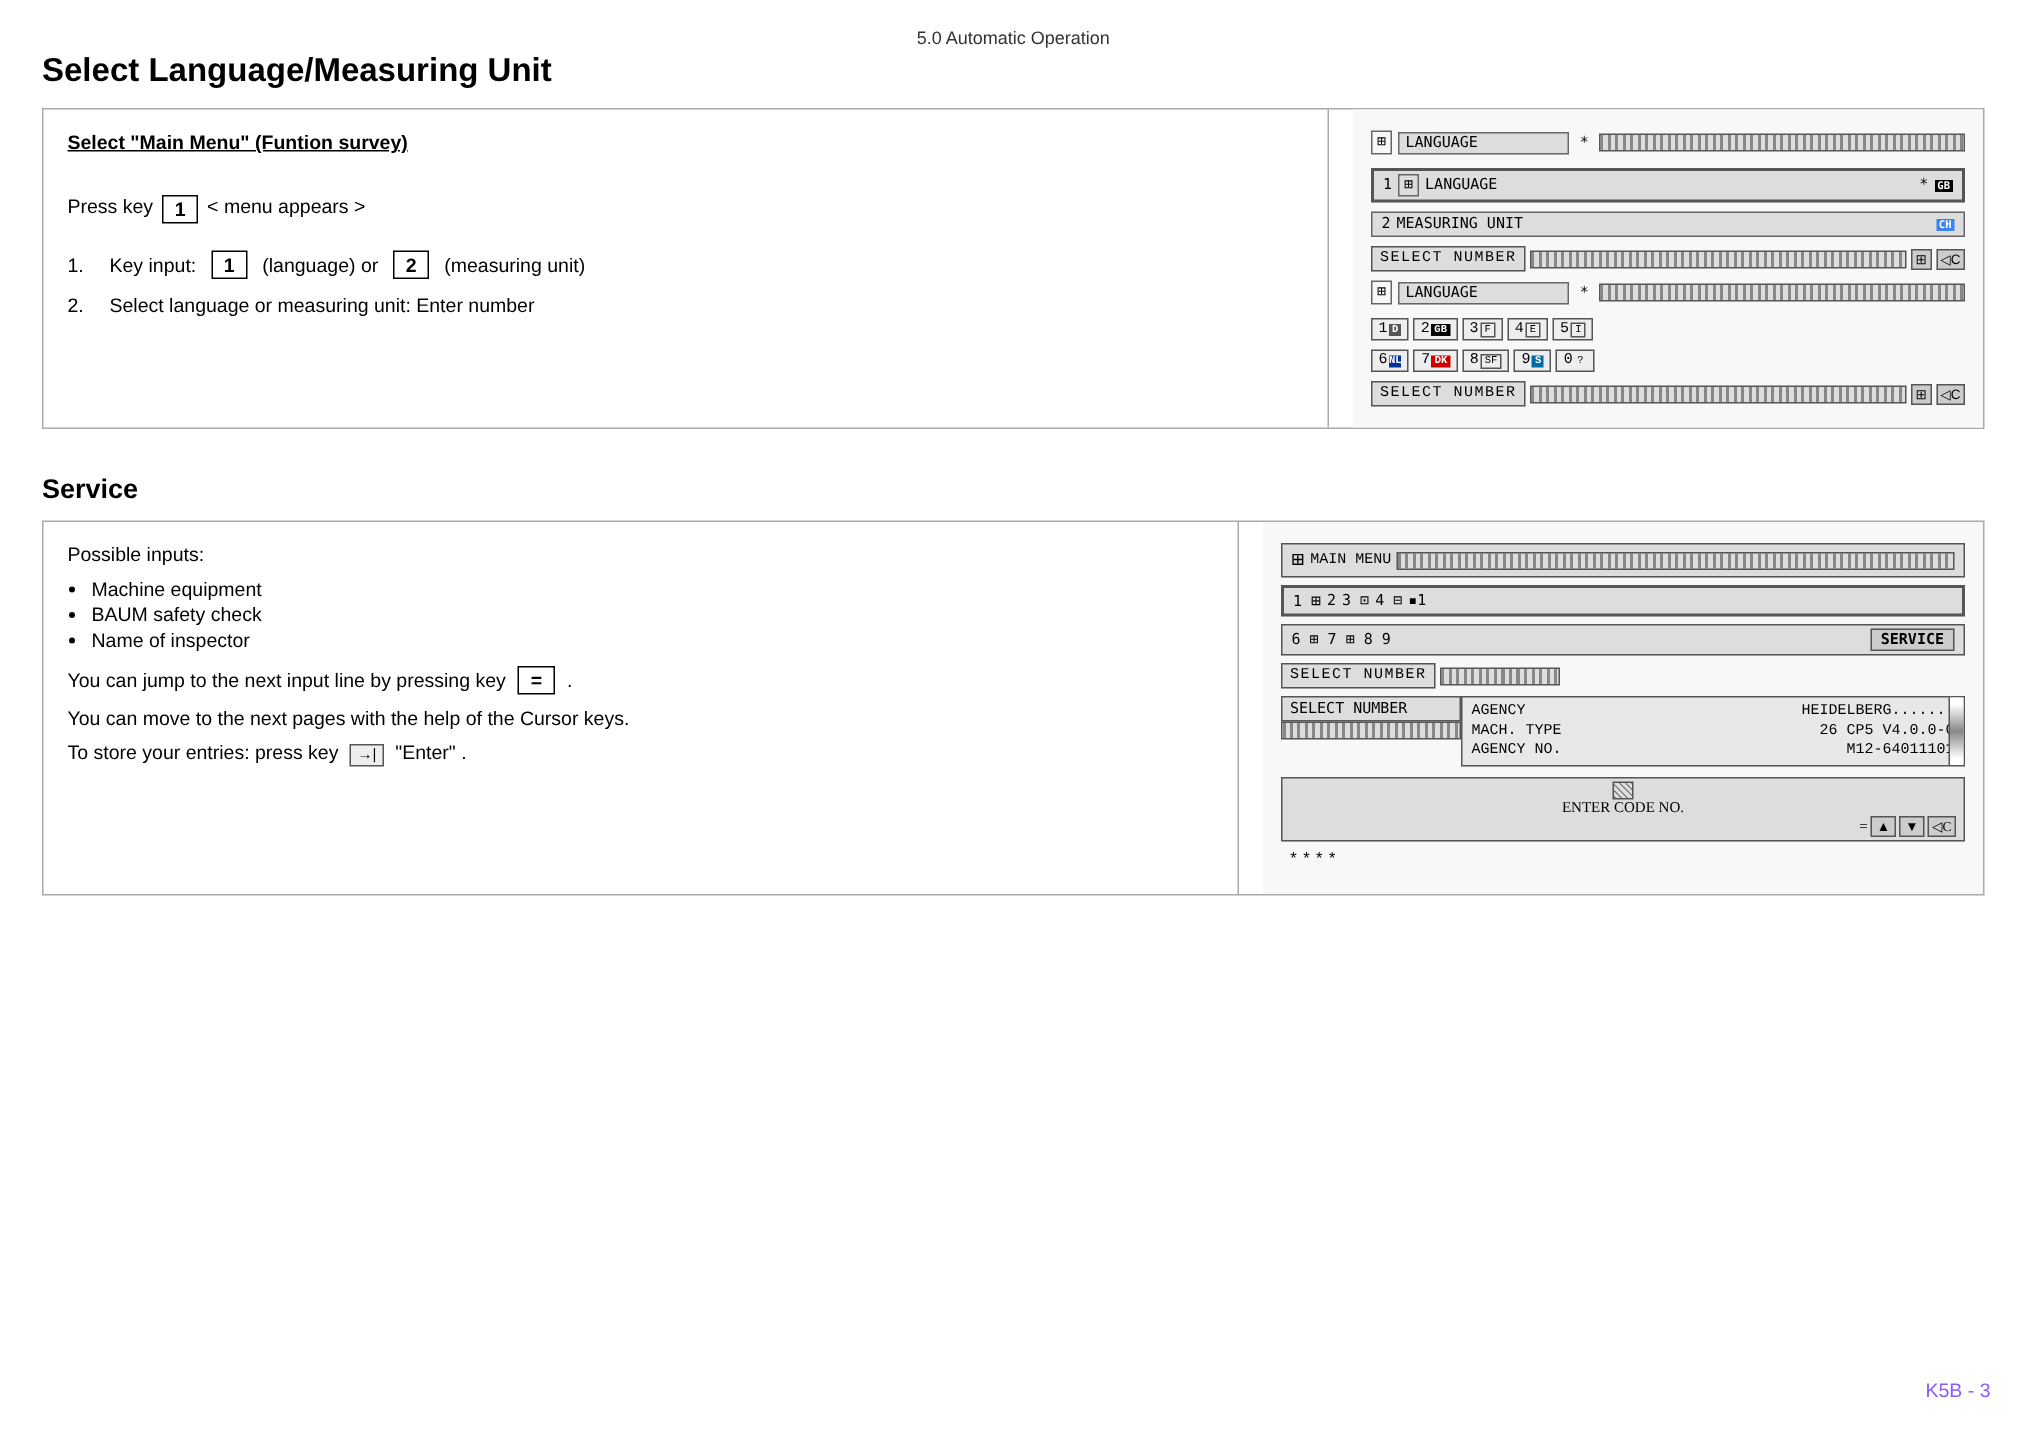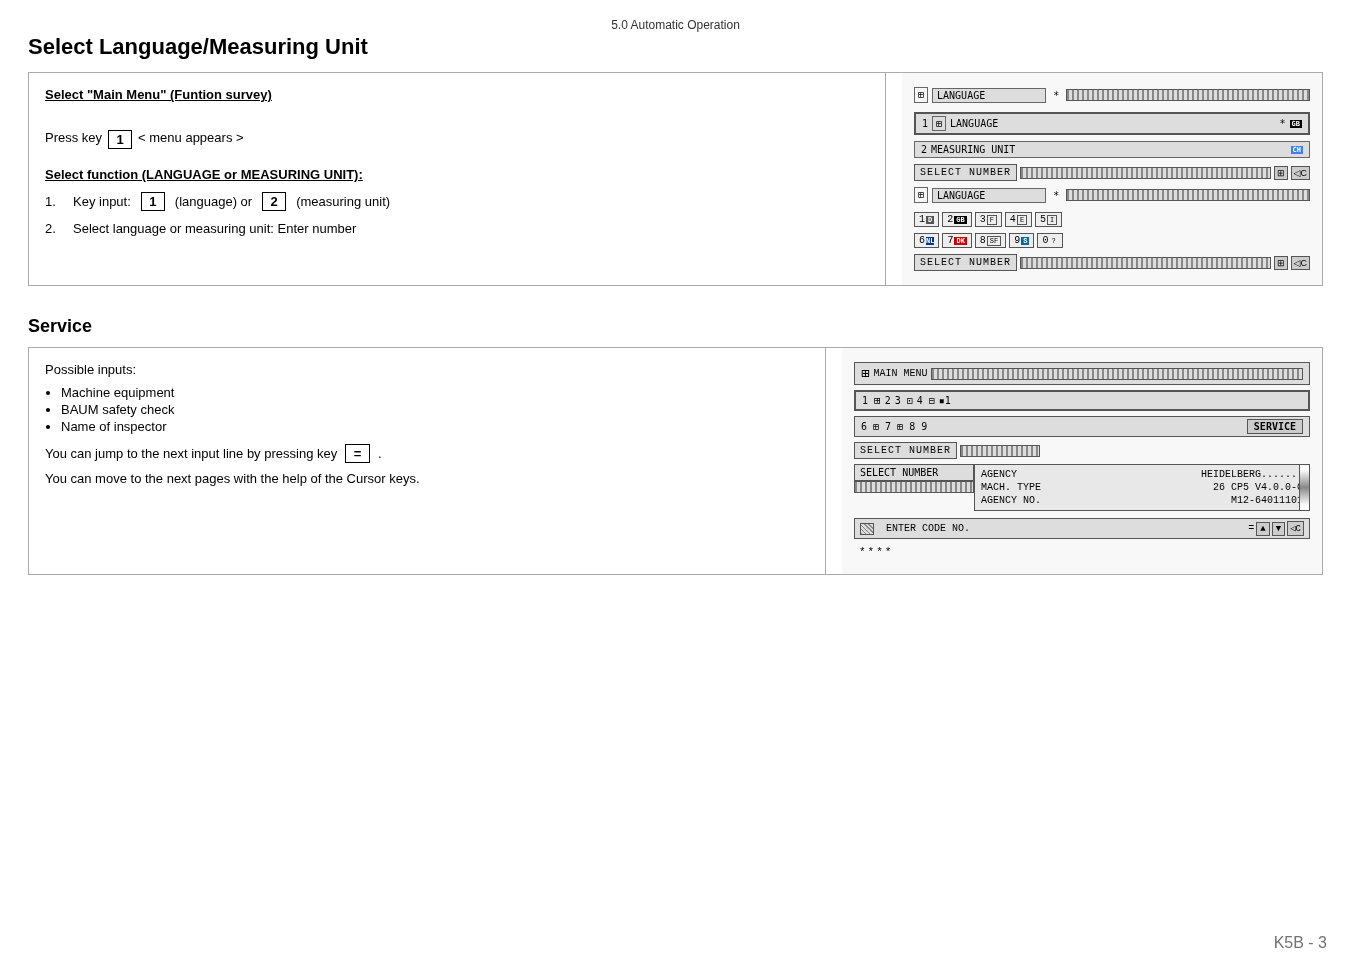--- a/index.html
+++ b/index.html
@@ -263,27 +263,28 @@
       justify-content: space-between;
       font-family: 'Courier New', monospace;
       font-size: 10px;
       padding: 1px 0;
     }
 
     .enter-code-row {
       width: 100%;
       border: 1px solid #555;
       background: #ddd;
-      font-family: Liberation Mono, monospace;
+      font-family: Liberation Serif, serif;
       font-size: 10px;
       padding: 2px 5px;
       display: flex;
       align-items: center;
-      gap: 12px;
+      gap: 0;
       margin-top: 2px;
+      flex-direction: column;
     }
 
     .grid-btn {
       background: repeating-linear-gradient(
         45deg,
         #888 0px, #888 1px,
         #ddd 1px, #ddd 3px
       );
       width: 14px;
       height: 12px;
@@ -300,24 +301,24 @@
 
     .stars-row {
       font-family: 'Courier New', monospace;
       font-size: 11px;
       letter-spacing: 2px;
       padding: 2px 5px;
     }
 
     .page-num {
       position: fixed;
-      bottom: 2px;
+      bottom: 20px;
       right: 24px;
-      font-size: 16px;
-      color: #737373;
+      font-size: 13px;
+      color: #8b5cf6;
     }
 
     .enter-key-box {
       border: 1px solid #555;
       padding: 1px 4px;
       display: inline-flex;
       align-items: center;
       gap: 2px;
       background: #eee;
       font-size: 10px;
@@ -333,21 +334,20 @@
 
   <div class="left-panel">
     <span class="underline-heading">Select "Main Menu" (Funtion survey)</span>
 
     <div class="press-key-line">
       <span>Press key</span>
       <span class="key-box">1</span>
       <span>&lt; menu appears &gt;</span>
     </div>
 
-    <span class="underline-heading">Select function (LANGUAGE or MEASURING UNIT):</span>
 
     <div class="numbered-item">
       <span class="num">1.</span>
       <span>Key input:</span>
       <span class="key-box">1</span>
       <span>(language) or</span>
       <span class="key-box">2</span>
       <span>(measuring unit)</span>
     </div>
 
@@ -432,20 +432,26 @@
       <li>Name of inspector</li>
     </ul>
     <p>
       <span>You can jump to the next input line by pressing key</span>
       <span style="display:inline-flex;align-items:center;gap:2px;margin:0 4px;">
         <span class="key-box" style="padding:1px 8px;">=</span>
       </span>
       <span>.</span>
     </p>
     <p>You can move to the next pages with the help of the Cursor keys.</p>
+    <p>
+      <span>To store your entries: press key</span>
+      <span class="enter-key-box" style="margin:0 4px;">→|</span>
+      "<span>Enter</span>"
+      <span>.</span>
+    </p>
   </div>
 
   <div class="service-right">
 
     <div class="main-menu-screen">
       <span style="font-size:14px;">⊞</span>
       <span>MAIN MENU</span>
       <div class="hatched-bar"></div>
     </div>
 

